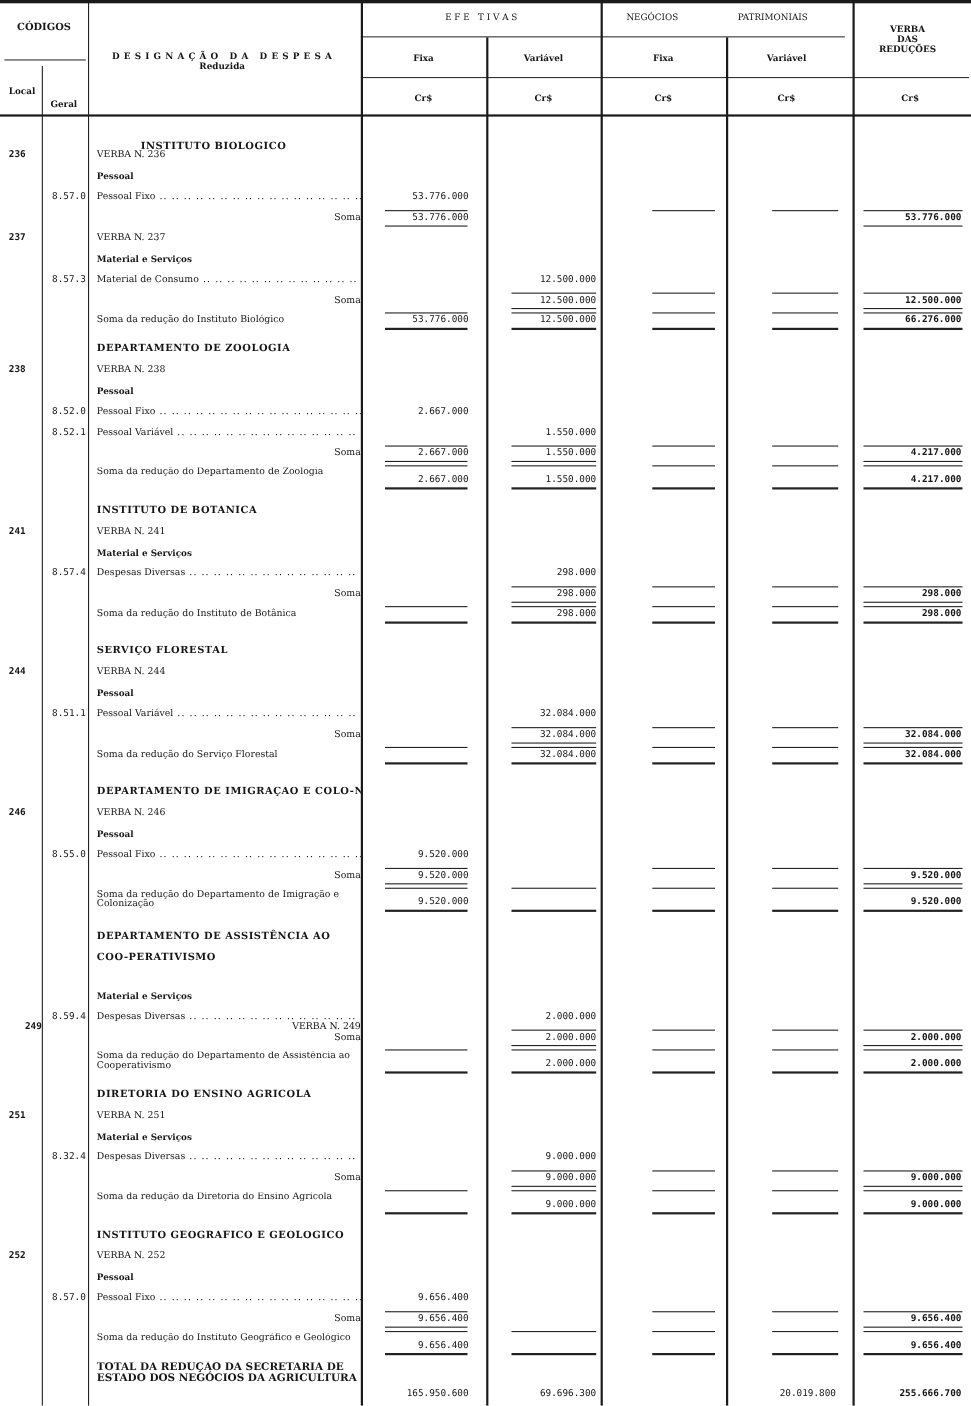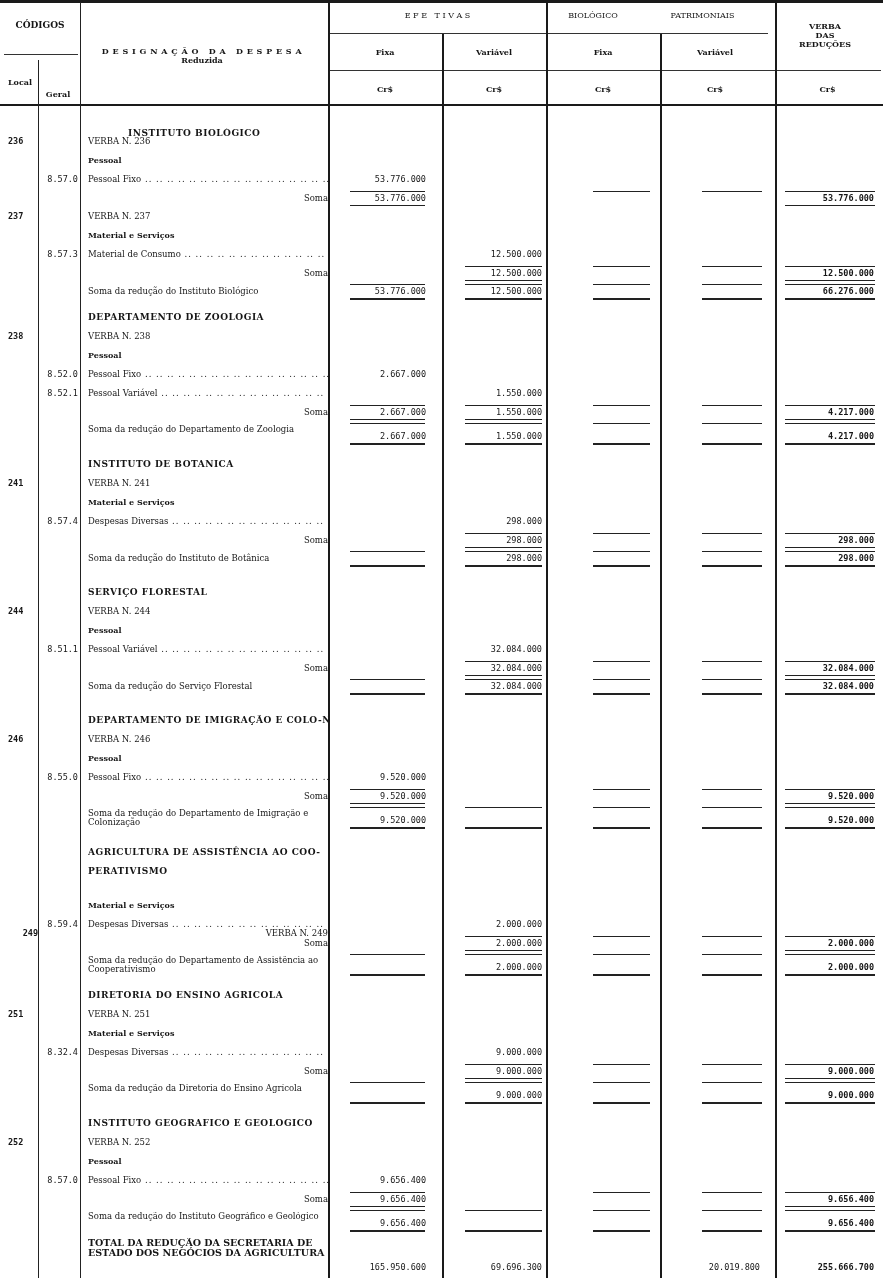--- a/index.html
+++ b/index.html
@@ -38,21 +38,21 @@
 
 <div class="page">
   <div class="topbar"></div>
 
   <div class="hdr" style="left:4px; top:20px; width:72px;">CÓDIGOS</div>
   <div class="hdr" style="left:2px; top:77px; width:36px; font-size:8px;">Local</div>
   <div class="hdr" style="left:40px; top:77px; width:36px; font-size:8px;margin-top:12px;">Geral</div>
   <div class="hdr hdr-small" style="left:82px; top:46px; width:240px; letter-spacing:0.5px; white-space:pre;">D E S I G N A Ç Ã O   D A   D E S P E S A</div>
   <div class="hdr hdr-small" style="left:82px; top:55px; width:240px;">Reduzida</div>
   <div class="hdr hdr-small" style="left:330px; top:11px; width:215px; font-weight:normal; white-space:pre;">E F E   T I V A S</div>
-  <div class="hdr hdr-small" style="left:548px; top:11px; width:90px; font-weight:normal;">BIOLÓGICO</div>
+  <div class="hdr hdr-small" style="left:548px; top:11px; width:90px; font-weight:normal;">NEGÓCIOS</div>
   <div class="hdr hdr-small" style="left:640px; top:11px; width:125px; font-weight:normal;">PATRIMONIAIS</div>
   <div class="hdr hdr-small" style="left:770px; top:22px; width:110px; line-height:9px;">
     <div>VERBA</div>
     <div>DAS</div>
     <div>REDUÇÕES</div>
   </div>
   <div class="hdr hdr-small" style="left:330px; top:47px; width:110px;">Fixa</div>
   <div class="hdr hdr-small" style="left:443px; top:47px; width:102px;">Variável</div>
   <div class="hdr hdr-small" style="left:548px; top:47px; width:110px;">Fixa</div>
   <div class="hdr hdr-small" style="left:662px; top:47px; width:106px;">Variável</div>
@@ -308,21 +308,21 @@
         <div class="rule" style="left: 465px; width: 77px; top: 18px; height: 2px;"></div>
         <div class="rule" style="left: 593px; width: 57px; top: -2px;"></div>
         <div class="rule" style="left: 593px; width: 57px; top: 18px; height: 2px;"></div>
         <div class="rule" style="left: 702px; width: 60px; top: -2px;"></div>
         <div class="rule" style="left: 702px; width: 60px; top: 18px; height: 2px;"></div>
         <div class="num n-tot" style="top: 6px;">9.520.000</div>
         <div class="rule" style="left: 785px; width: 90px; top: -2px;"></div>
         <div class="rule" style="left: 785px; width: 90px; top: 18px; height: 2px;"></div>
       </div>
       <div class="row" style="top: 843px; height: 38px;">
-        <div class="c-desc head wrap" style="line-height: 19px;"><span>AGRICULTURA DE ASSISTÊNCIA AO COO-PERATIVISMO</span></div>
+        <div class="c-desc head wrap" style="line-height: 19px;"><span>DEPARTAMENTO DE ASSISTÊNCIA AO COO-PERATIVISMO</span></div>
       </div>
       <div class="row" style="top: 928px; height: 19px; text-align: right;">
         <div class="c-local" style="top: 0px;">249</div>
         <div class="c-desc" style="font-size: 8.5px;"><span>VERBA N. 249</span></div>
       </div>
       <div class="row" style="top: 900px; height: 19px;">
         <div class="c-desc sub"><span>Material e Serviços</span></div>
       </div>
       <div class="row" style="top: 919px; height: 19px;">
         <div class="c-geral">8.59.4</div>

